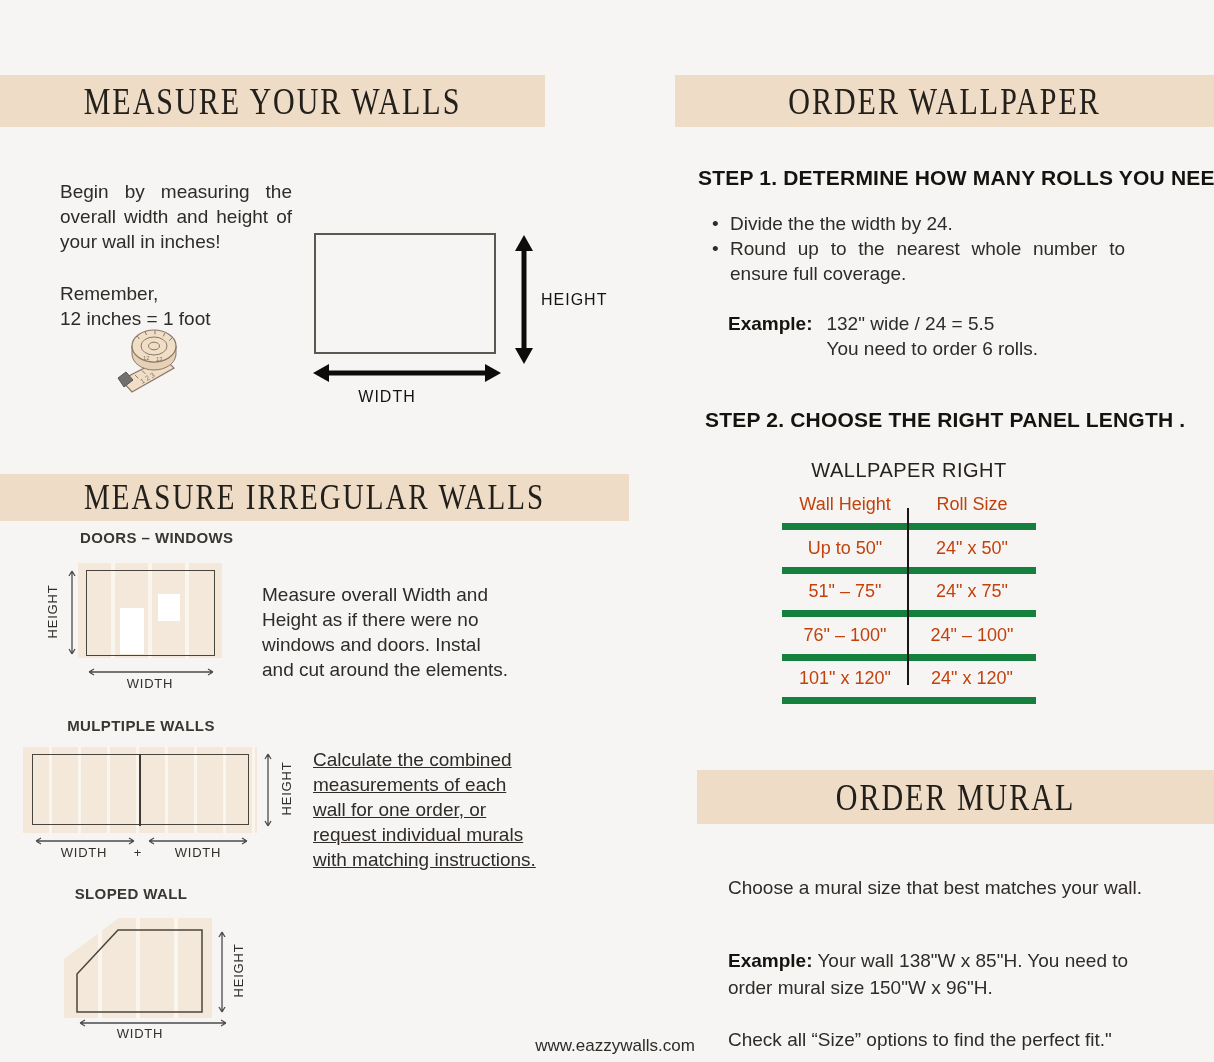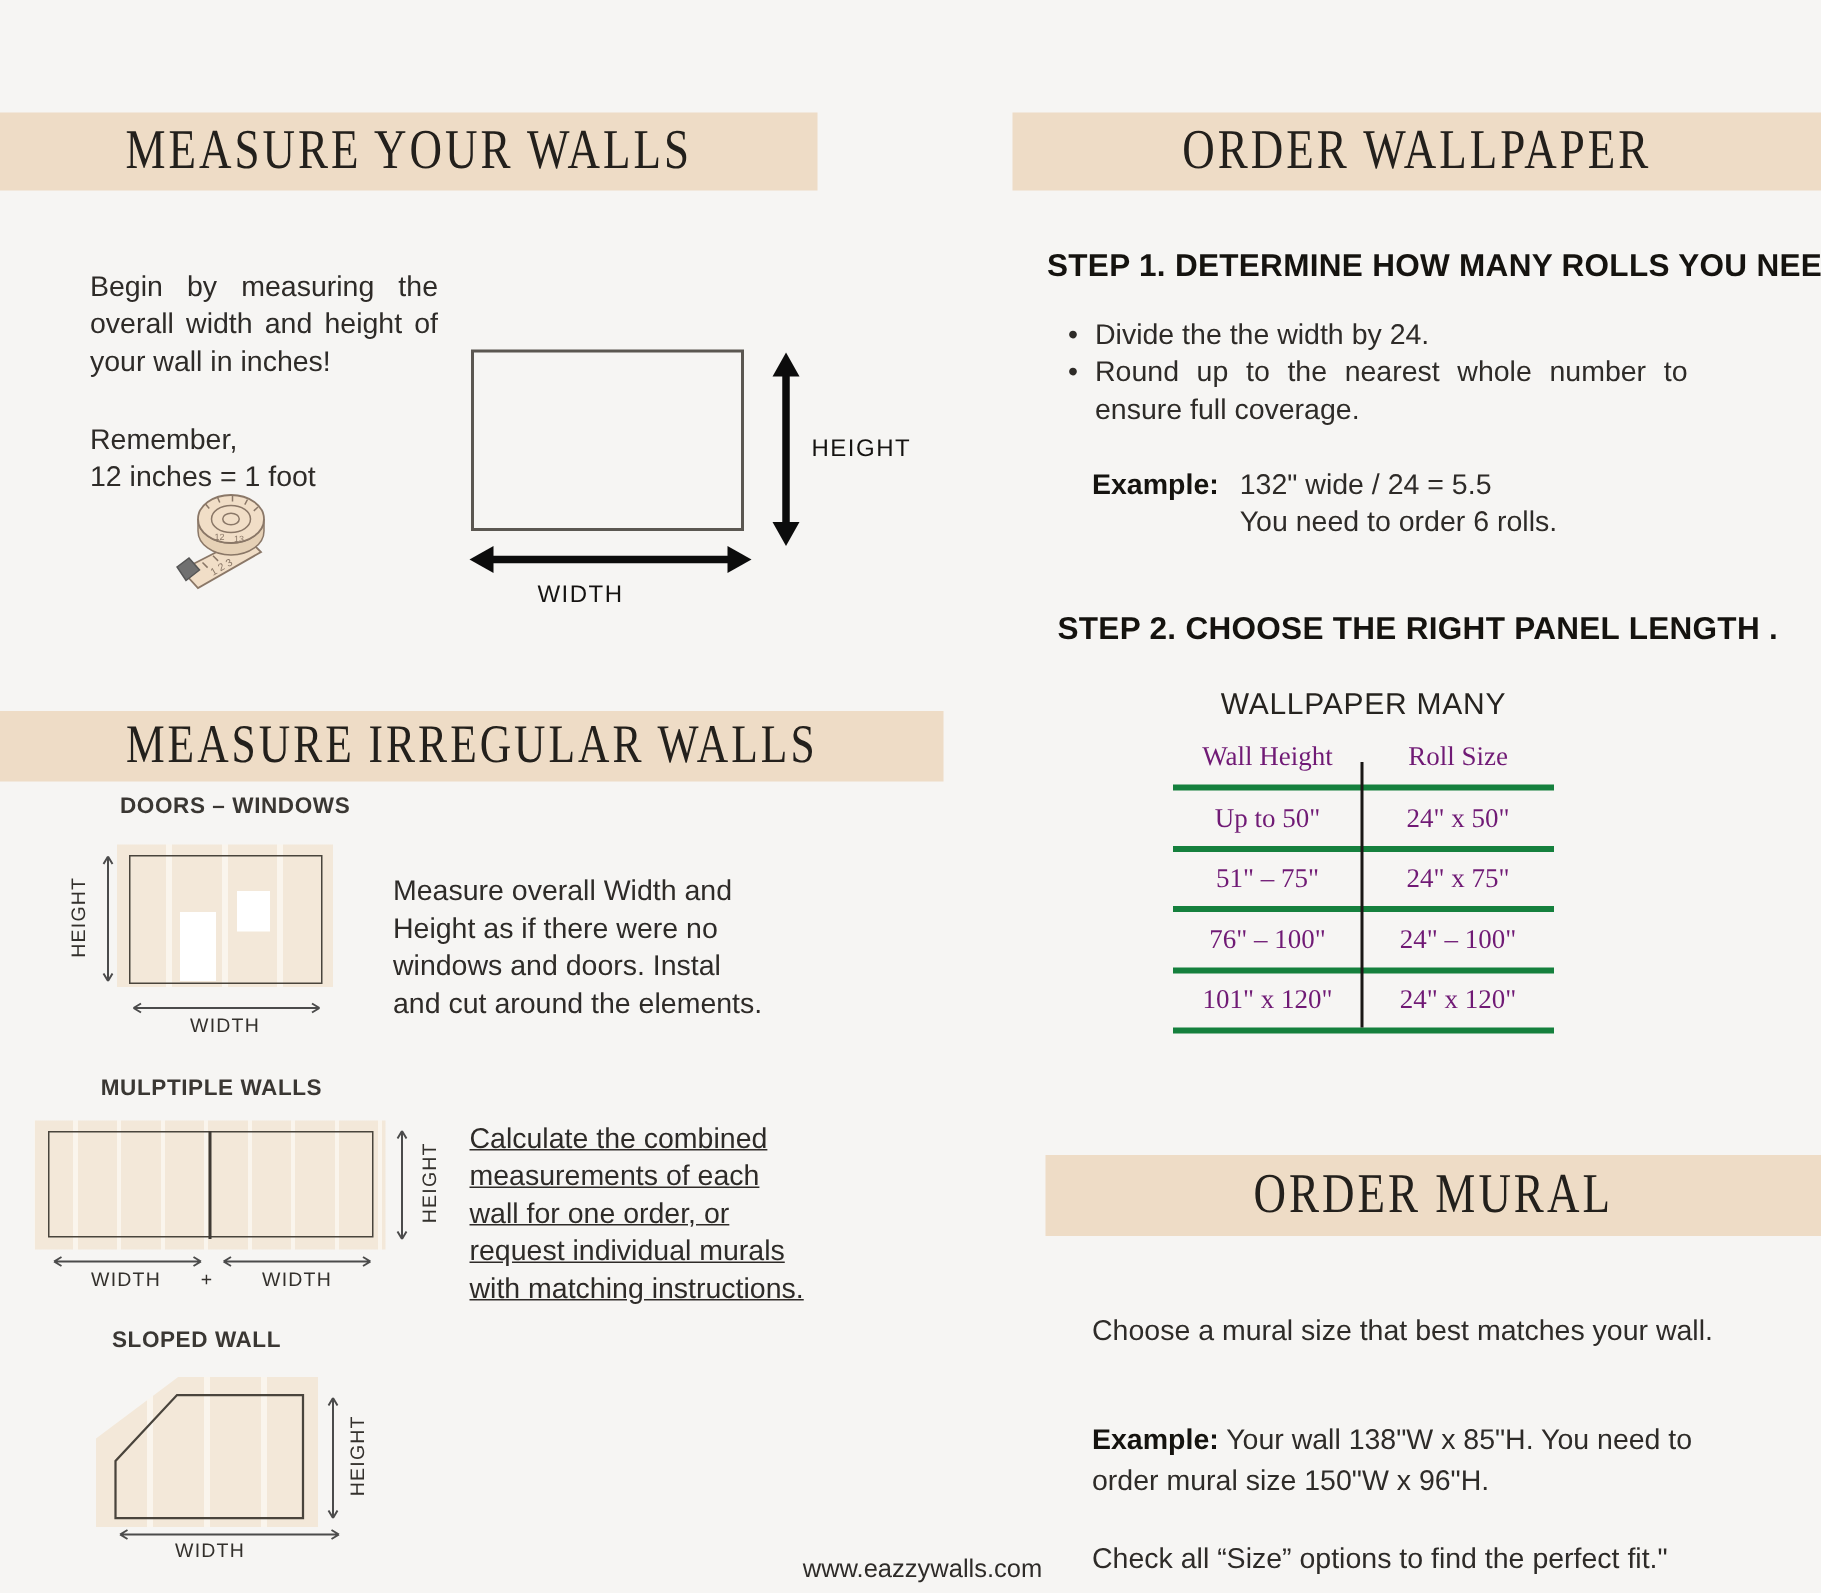--- a/index.html
+++ b/index.html
@@ -78,21 +78,21 @@
   .bullet-row p{margin:0;}
   .justify{text-align:justify;}
   #example1{left:728px;top:311px;display:flex;}
   #example1 .ex-label{font-weight:bold;color:#15130f;margin-right:14px;white-space:nowrap;}
   #example1 .ex-lines div{white-space:nowrap;}
 
   #table-title{left:782px;top:459px;width:254px;text-align:center;font-size:20px;
                letter-spacing:.5px;color:#26231f;}
   #size-table{left:782px;top:494px;width:254px;display:grid;grid-template-columns:126px 128px;}
   #size-table .cell{display:flex;align-items:center;justify-content:center;
-                    border-bottom:4px solid #15803d;font-size:18px;color:#701a75;font-family:Liberation Serif, serif;}
+                    border-bottom:7px solid #15803d;font-size:18px;color:#c2410c;}
   #size-table .hcell{height:29px;align-items:flex-start;}
   #size-table .dcell{height:36.5px;}
   #table-vline{left:907px;top:508px;width:2px;height:177px;background:#191715;}
 
   #mural-p1{left:728px;top:855px;width:420px;line-height:27px;}
   #mural-p2{left:728px;top:928px;width:440px;line-height:27px;}
   #mural-p3{left:728px;top:1008px;width:470px;}
   .inline-bold{font-weight:bold;color:#15130f;}
 
   svg{display:block;}
@@ -219,21 +219,21 @@
   <div class="abs body-text" id="example1">
     <span class="ex-label">Example:</span>
     <div class="ex-lines">
       <div>132" wide / 24 = 5.5</div>
       <div>You need to order 6 rolls.</div>
     </div>
   </div>
 
   <span class="abs step-heading" id="step2-heading">STEP 2. CHOOSE THE RIGHT PANEL LENGTH .</span>
 
-  <span class="abs" id="table-title">WALLPAPER MANY</span>
+  <span class="abs" id="table-title">WALLPAPER RIGHT</span>
 
   <div class="abs" id="size-table">
     <div class="cell hcell">Wall Height</div>
     <div class="cell hcell">Roll Size</div>
     <div class="cell dcell">Up to 50"</div>
     <div class="cell dcell">24" x 50"</div>
     <div class="cell dcell">51" – 75"</div>
     <div class="cell dcell">24" x 75"</div>
     <div class="cell dcell">76" – 100"</div>
     <div class="cell dcell">24" – 100"</div>

